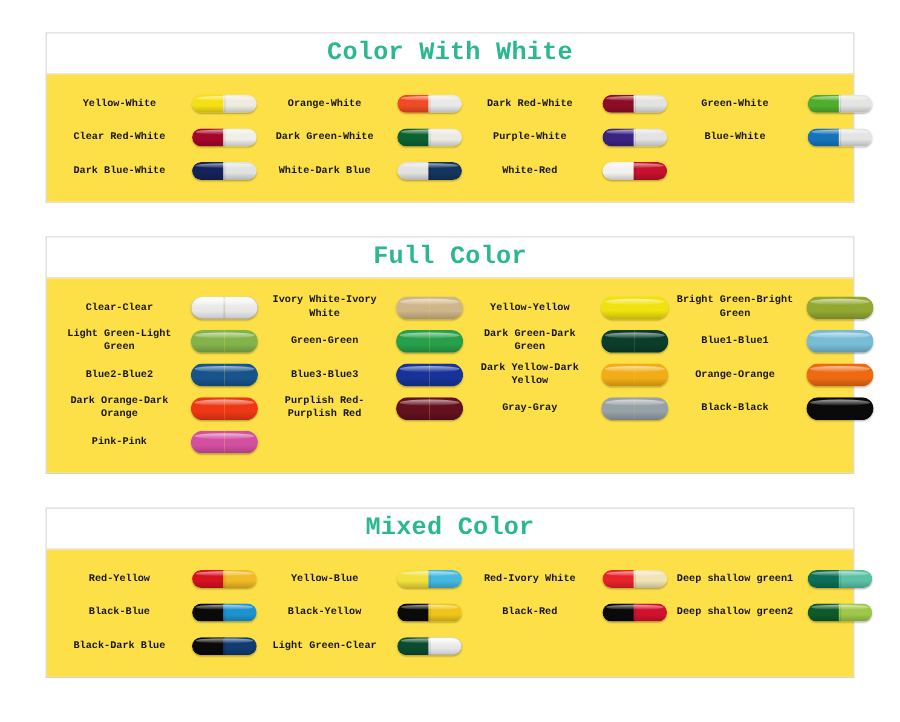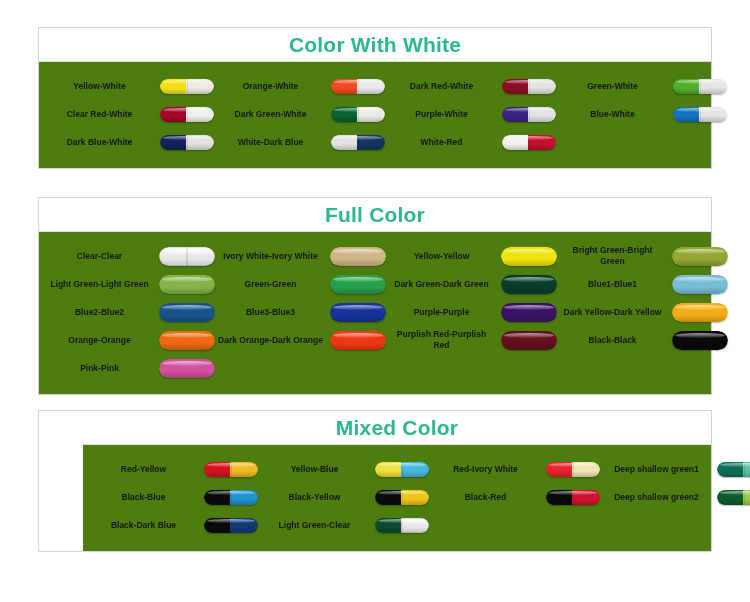--- a/index.html
+++ b/index.html
@@ -14,20 +14,21 @@
     font-family: "Liberation Sans", sans-serif;
     -webkit-font-smoothing: antialiased;
     overflow: hidden;
   }
   .page {
     width: 750px;
     height: 540px;
     box-sizing: border-box;
     padding: 0;
     position: relative;
+    font-family: Liberation Mono, monospace;
   }
 
   
   .panel {
     position: absolute;
     left: 38px;
     width: 674px;
     box-sizing: border-box;
     border: 1px solid #d4d4d4;
     background: #ffffff;
@@ -43,21 +44,21 @@
   .panel-title {
     color: #2bb78f;
     font-size: 21px;
     font-weight: bold;
     letter-spacing: 0.2px;
     line-height: 1;
     white-space: nowrap;
   }
   .panel-body {
     padding: 10px 8px 12px 8px;
-    background: #4d7c0f;
+    background: #fde047;
   }
 
   
   .grid {
     display: grid;
     grid-template-columns: repeat(4, 1fr);
     column-gap: 0px;
     row-gap: 0px;
   }
   .cell {
@@ -408,31 +409,20 @@
             <div class="cell-pill">
               <span class="capsule fat mono">
                 <span class="half left" style="background: linear-gradient(rgb(23, 51, 154), rgb(23, 51, 154));"></span>
                 <span class="half right" style="background: rgb(23, 51, 154);"></span>
                 <span class="shade"></span>
                 <span class="gloss"></span>
               </span>
             </div>
           </div>
           <div class="cell">
-            <div class="cell-label">Purple-Purple</div>
-            <div class="cell-pill">
-              <span class="capsule fat mono">
-                <span class="half left" style="background: linear-gradient(rgb(59, 19, 101), rgb(59, 19, 101));"></span>
-                <span class="half right" style="background: rgb(59, 19, 101);"></span>
-                <span class="shade"></span>
-                <span class="gloss"></span>
-              </span>
-            </div>
-          </div>
-          <div class="cell">
             <div class="cell-label">Dark Yellow-Dark Yellow</div>
             <div class="cell-pill">
               <span class="capsule fat mono">
                 <span class="half left" style="background: linear-gradient(rgb(242, 173, 22), rgb(242, 173, 22));"></span>
                 <span class="half right" style="background: rgb(242, 173, 22);"></span>
                 <span class="shade"></span>
                 <span class="gloss"></span>
               </span>
             </div>
           </div>
@@ -457,20 +447,31 @@
                 <span class="gloss"></span>
               </span>
             </div>
           </div>
           <div class="cell">
             <div class="cell-label">Purplish Red-Purplish Red</div>
             <div class="cell-pill">
               <span class="capsule fat mono">
                 <span class="half left" style="background: linear-gradient(rgb(99, 16, 31), rgb(99, 16, 31));"></span>
                 <span class="half right" style="background: rgb(99, 16, 31);"></span>
+                <span class="shade"></span>
+                <span class="gloss"></span>
+              </span>
+            </div>
+          </div>
+          <div class="cell">
+            <div class="cell-label">Gray-Gray</div>
+            <div class="cell-pill">
+              <span class="capsule fat mono">
+                <span class="half left" style="background: linear-gradient(rgb(151, 161, 168), rgb(151, 161, 168));"></span>
+                <span class="half right" style="background: rgb(151, 161, 168);"></span>
                 <span class="shade"></span>
                 <span class="gloss"></span>
               </span>
             </div>
           </div>
           <div class="cell">
             <div class="cell-label">Black-Black</div>
             <div class="cell-pill">
               <span class="capsule fat mono">
                 <span class="half left" style="background: linear-gradient(rgb(10, 10, 10), rgb(10, 10, 10));"></span>
@@ -487,21 +488,21 @@
                 <span class="half left" style="background: linear-gradient(rgb(210, 80, 159), rgb(210, 80, 159));"></span>
                 <span class="half right" style="background: rgb(210, 80, 159);"></span>
                 <span class="shade"></span>
                 <span class="gloss"></span>
               </span>
             </div>
           </div>
         </div>
       </div>
     </div>
-    <div class="panel" style="top: 410px; padding-left: 44px;">
+    <div class="panel" style="top: 423px;">
       <div class="panel-header">
         <div class="panel-title">Mixed Color</div>
       </div>
       <div class="panel-body">
         <div class="grid">
           <div class="cell">
             <div class="cell-label">Red-Yellow</div>
             <div class="cell-pill">
               <span class="capsule slim">
                 <span class="half left" style="background: linear-gradient(rgb(214, 18, 31), rgb(214, 18, 31));"></span>

